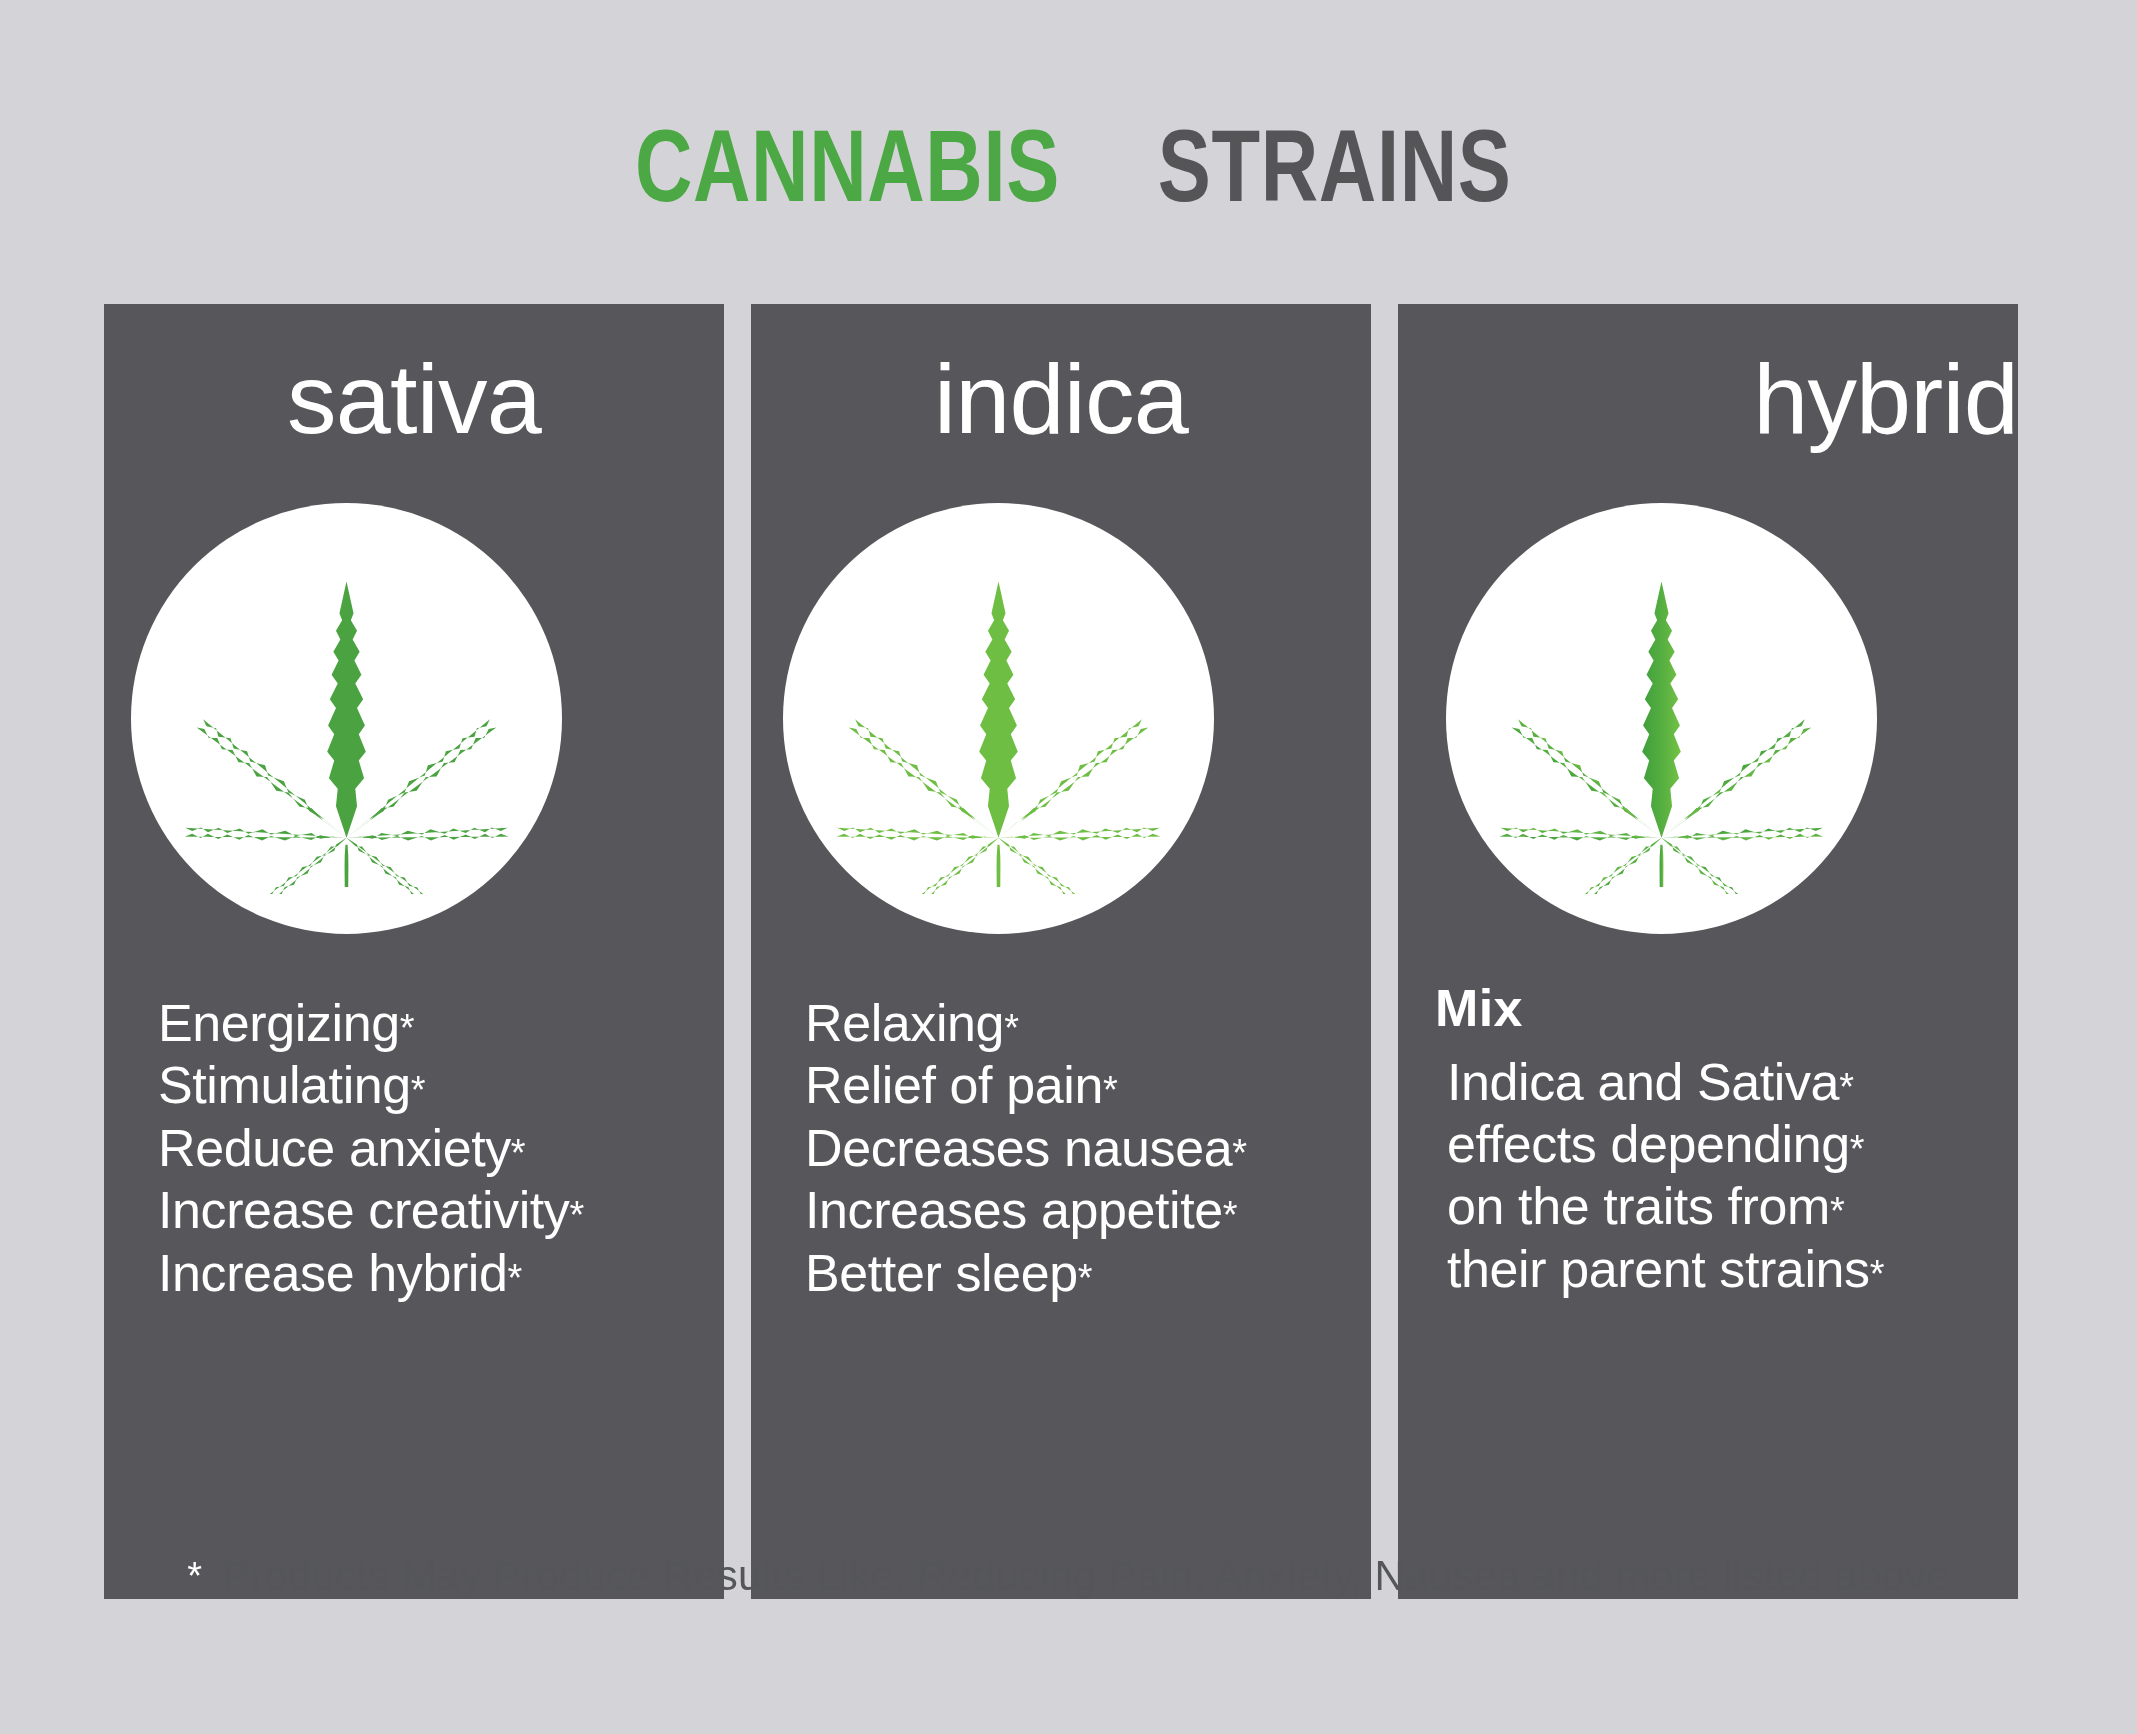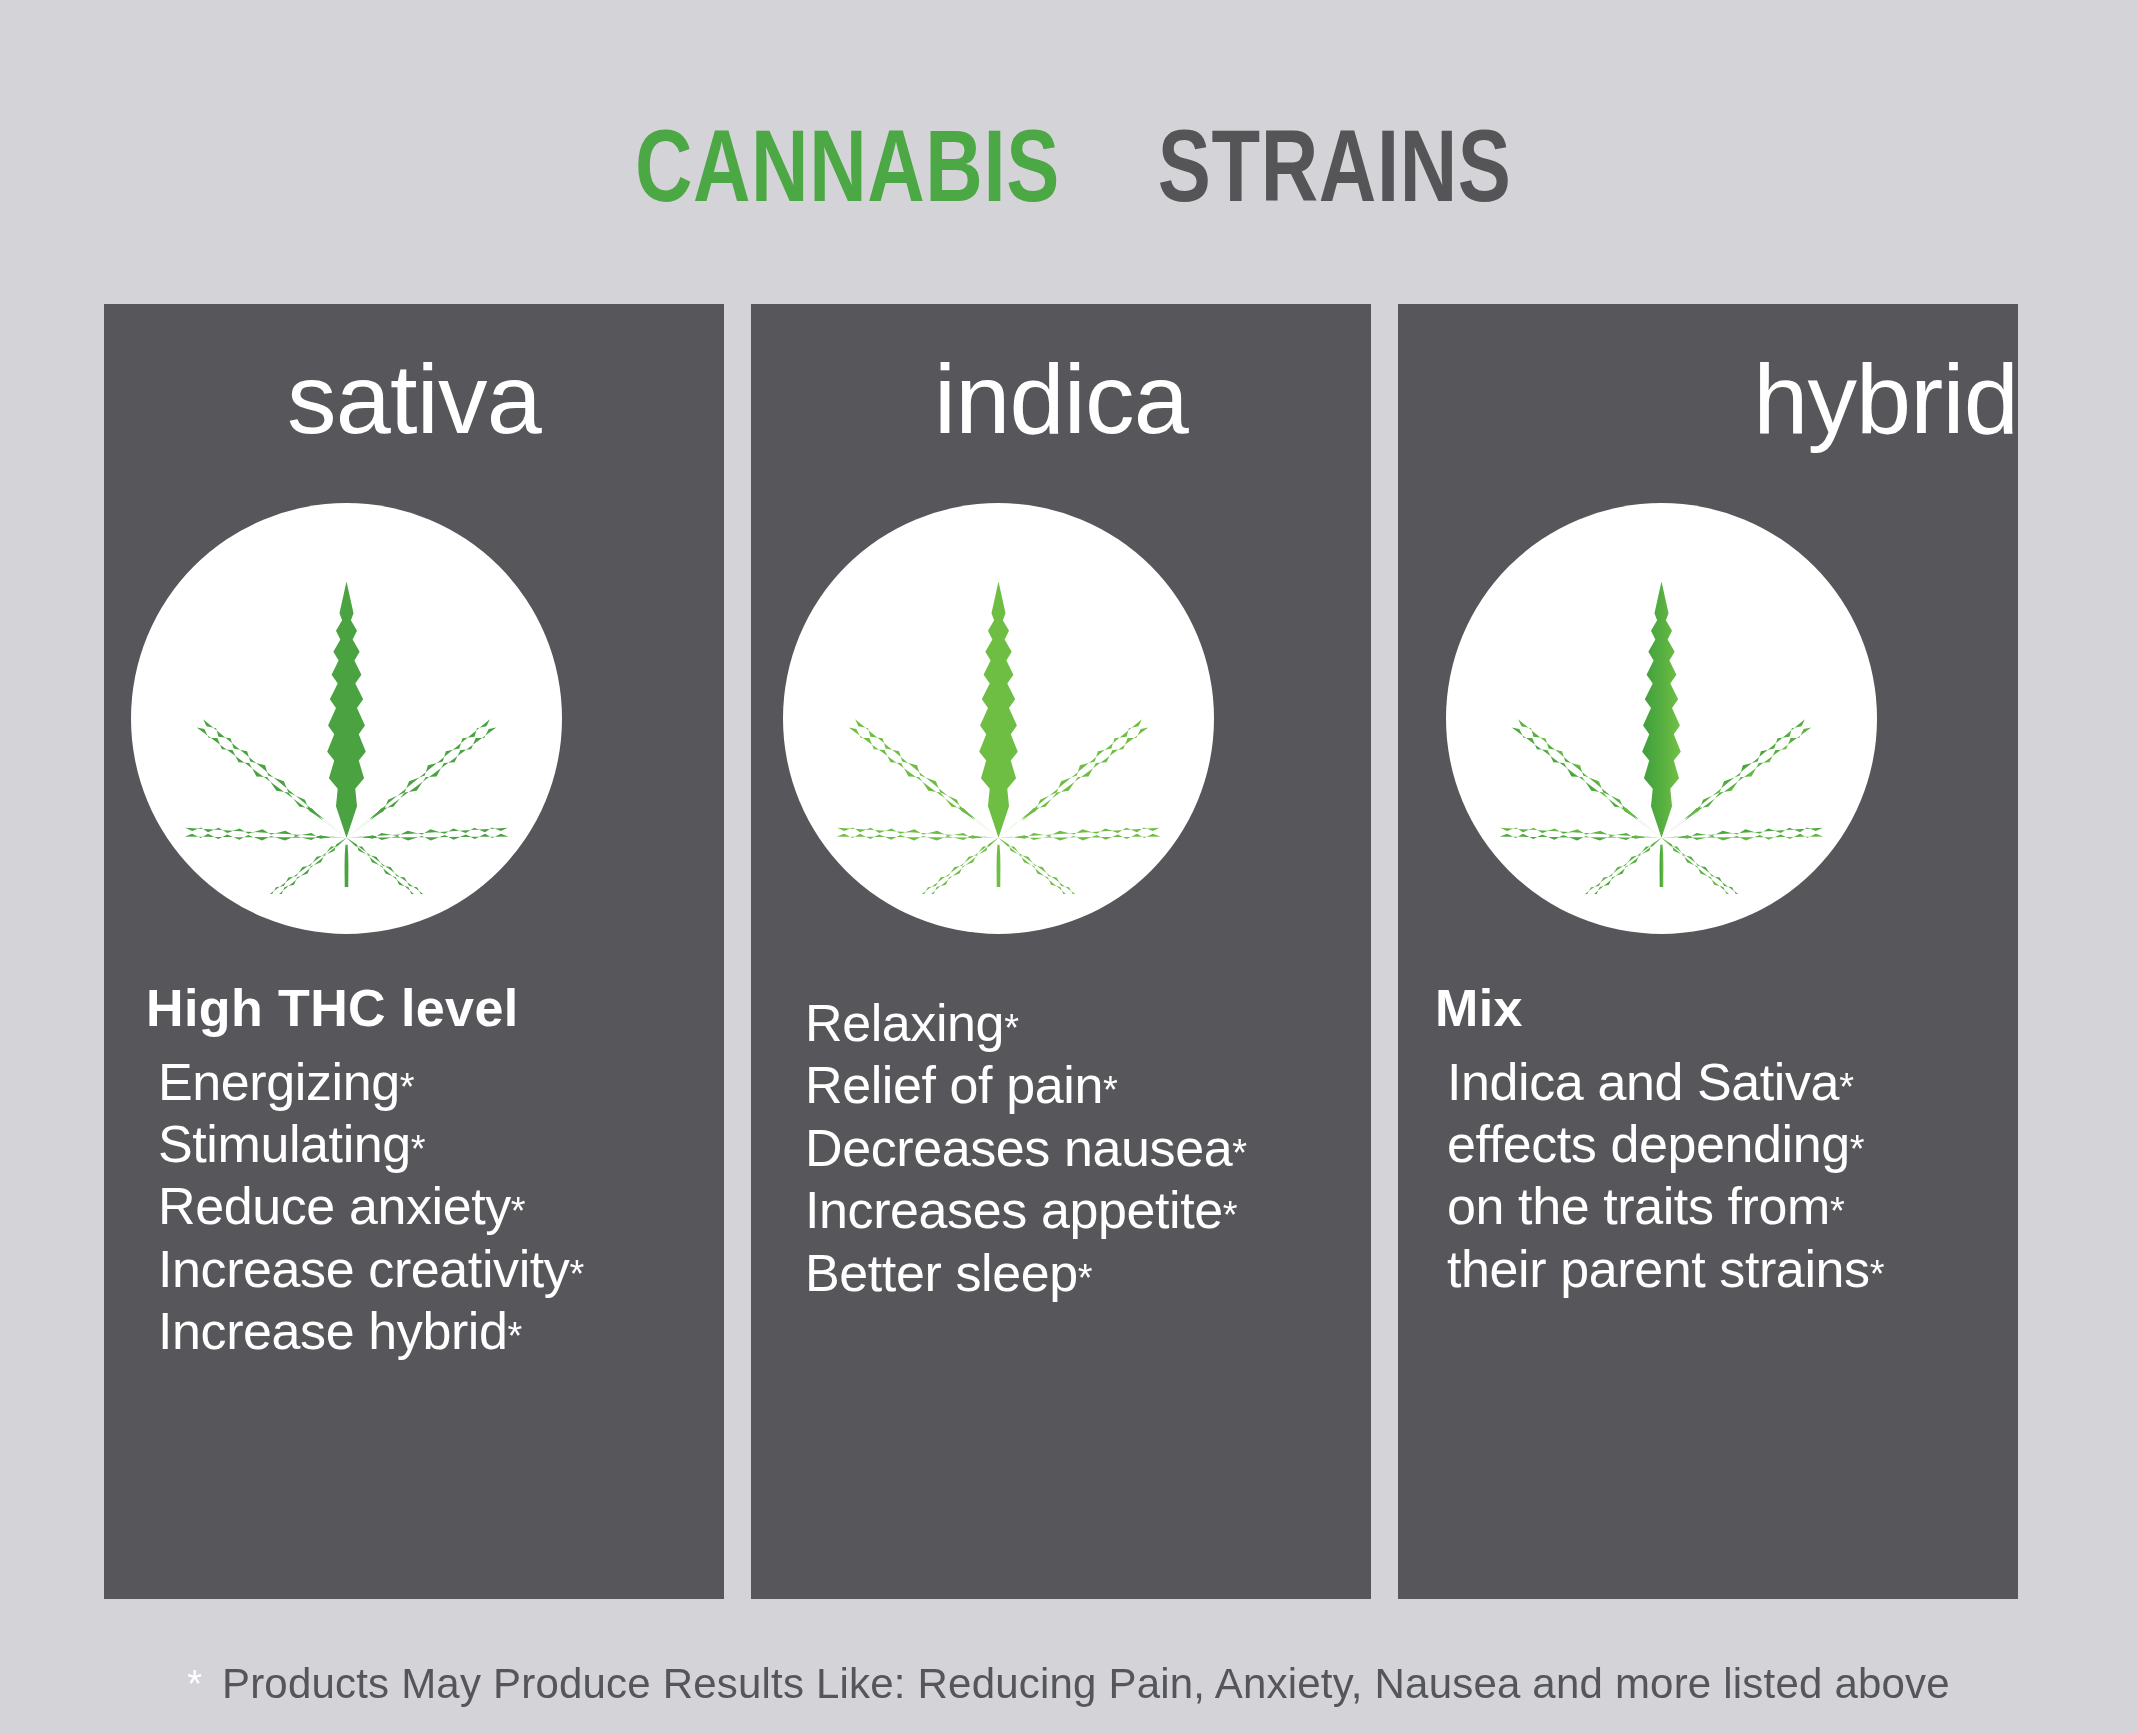--- a/index.html
+++ b/index.html
@@ -93,21 +93,21 @@
     font-weight:300;
     line-height:1.2;
     letter-spacing:-0.4px;
     white-space:nowrap;
   }
   .effect-list li .ast{font-size:38px;}
 
   
   #footer{
     position:absolute;
-    left:0;top:1660px;width:2137px;
+    left:0;top:1552px;width:2137px;
     text-align:center;
     white-space:nowrap;
   }
   #footer-asterisk{
     color:#ffffff;font-size:38px;font-weight:400;
     vertical-align:middle;margin-right:20px;
   }
   #footer-text{
     color:#55565b;font-size:42px;font-weight:400;
     vertical-align:middle;letter-spacing:0.2px;
@@ -193,21 +193,20 @@
                      L102 148 L100 152 L101.6 158 L99.4 161 Z"></path>
             <path d="M100 168 L98 104 L99.4 107 L97.6 111 L99.6 114 L97.4 119
                      L99.6 123 L97.4 128 L99.6 132 L97.6 138 L99.8 142
                      L98 148 L100 152 L98.4 158 L100.6 161 Z"></path>
           </g>
           <path d="M99 196 C99 188 98.6 180 99.4 172 L100.6 172 C101.4 180 101 188 101 196 Z"></path>
         </g>
       </svg>
     </div>
     <div class="card-body">
-      <div class="card-subtitle">High THC level</div>
       <ul class="effect-list">
         <li><span>Energizing</span><span class="ast">*</span></li>
         <li><span>Stimulating</span><span class="ast">*</span></li>
         <li><span>Reduce anxiety</span><span class="ast">*</span></li>
         <li><span>Increase creativity</span><span class="ast">*</span></li>
         <li><span>Increase hybrid</span><span class="ast">*</span></li>
       </ul>
     </div>
   </div>
 

